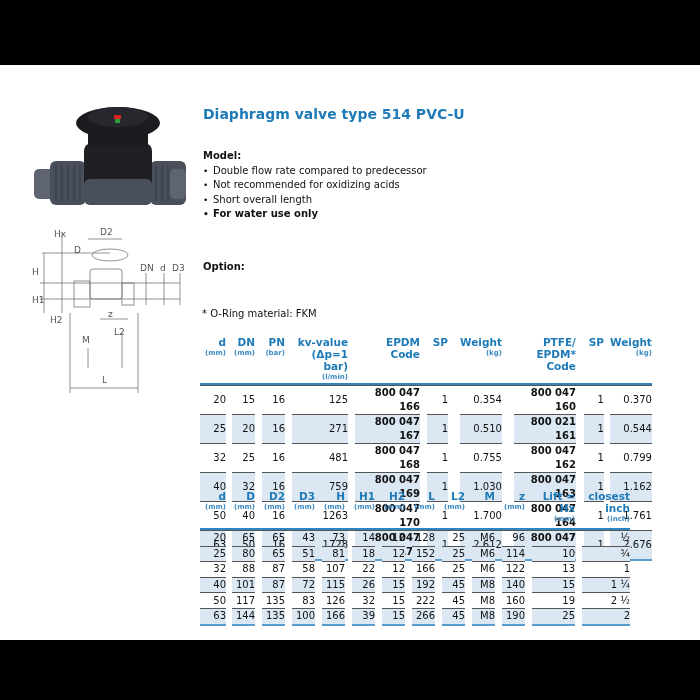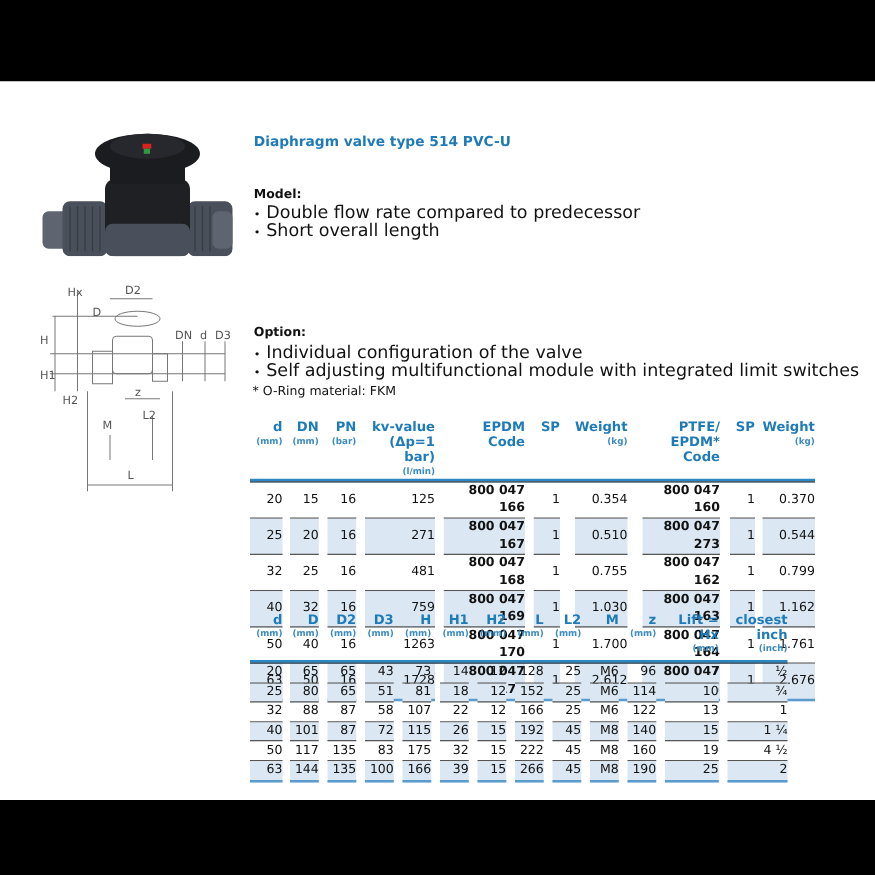--- a/index.html
+++ b/index.html
@@ -1,20 +1,20 @@
 <!DOCTYPE html>
 <html><head>
 <meta charset="utf-8">
 <style>
   html, body { margin:0; padding:0; }
   body { width:700px; height:700px; background:#000; position:relative; overflow:hidden; font-family:"DejaVu Sans", sans-serif; }
   .page { position:absolute; left:0; top:65px; width:700px; height:575px; background:#fff; }
-  .title { position:absolute; left:203px; top:43px; color:#1f7bb8; font-weight:bold; font-size:11px; line-height:12.5px; font-family:"DejaVu Sans", sans-serif; }
+  .title { position:absolute; left:203px; top:43px; color:#1f7bb8; font-weight:bold; font-size:14px; line-height:12.5px; font-family:"DejaVu Sans", sans-serif; }
   .sect { position:absolute; left:203px; font-weight:bold; font-size:10px; color:#111; }
-  .bullets { position:absolute; left:203px; margin:0; padding:0; list-style:none; font-size:14px; line-height:13.3px; color:#111; }
+  .bullets { position:absolute; left:203px; margin:0; padding:0; list-style:none; font-size:10px; line-height:13.3px; color:#111; }
   .bullets li::before { content:"•"; display:inline-block; width:10px; font-size:9px; }
   .bullets li.bold { font-weight:bold; }
   .footnote { position:absolute; left:202px; top:243px; font-size:10px; color:#111; }
 
   .photo { position:absolute; left:20px; top:20px; width:170px; height:120px; }
   .drawing { position:absolute; left:10px; top:158px; width:175px; height:180px; }
 
   table.spec { position:absolute; border-collapse:separate; border-spacing:0; font-size:10px; color:#111; }
   table.spec th { color:#1f7bb8; font-weight:bold; text-align:right; vertical-align:top; padding:0; font-size:10.5px; line-height:12px; }
   table.spec th .u { display:block; font-weight:bold; font-size:7px; color:#3c8bc2; line-height:11px; }
@@ -96,28 +96,26 @@
     <text x="92" y="160">L</text>
   </svg>
 
   <div class="title">
     <div>Diaphragm valve type 514 PVC-U</div>
   </div>
 
   <div class="sect" style="top:85px">Model:</div>
   <ul class="bullets" style="top:99px">
     <li>Double flow rate compared to predecessor</li>
+    <li>Not recommended for oxidizing acids</li>
     <li>Short overall length</li>
+    <li class="bold">For water use only</li>
   </ul>
 
   <div class="sect" style="top:196px">Option:</div>
-  <ul class="bullets" style="top:211px">
-    <li>Individual configuration of the valve</li>
-    <li>Self adjusting multifunctional module with integrated limit switches</li>
-  </ul>
   <div class="footnote">* O-Ring material: FKM</div>
 
   <table class="spec" style="left:200px; top:271px;">
     <colgroup>
       <col style="width:26px">
         <col style="width:6px">
       <col style="width:23px">
         <col style="width:7px">
       <col style="width:23px">
         <col style="width:7px">
@@ -191,21 +189,21 @@
           <td>16</td>
           <td class="gap"></td>
           <td>271</td>
           <td class="gap"></td>
           <td class="code">800 047 167</td>
           <td class="gap"></td>
           <td>1</td>
           <td class="gap"></td>
           <td>0.510</td>
           <td class="gap"></td>
-          <td class="code">800 047 273</td>
+          <td class="code">800 021 161</td>
           <td class="gap"></td>
           <td>1</td>
           <td class="gap"></td>
           <td>0.544</td>
       </tr>
       <tr>
         <td>32</td>
           <td class="gap"></td>
           <td>25</td>
           <td class="gap"></td>
@@ -462,37 +460,37 @@
       </tr>
       <tr>
         <td>50</td>
           <td class="gap"></td>
           <td>117</td>
           <td class="gap"></td>
           <td>135</td>
           <td class="gap"></td>
           <td>83</td>
           <td class="gap"></td>
-          <td>175</td>
+          <td>126</td>
           <td class="gap"></td>
           <td>32</td>
           <td class="gap"></td>
           <td>15</td>
           <td class="gap"></td>
           <td>222</td>
           <td class="gap"></td>
           <td>45</td>
           <td class="gap"></td>
           <td>M8</td>
           <td class="gap"></td>
           <td>160</td>
           <td class="gap"></td>
           <td>19</td>
           <td class="gap"></td>
-          <td>4 ½</td>
+          <td>2 ½</td>
       </tr>
       <tr class="alt">
         <td>63</td>
           <td class="gap"></td>
           <td>144</td>
           <td class="gap"></td>
           <td>135</td>
           <td class="gap"></td>
           <td>100</td>
           <td class="gap"></td>

